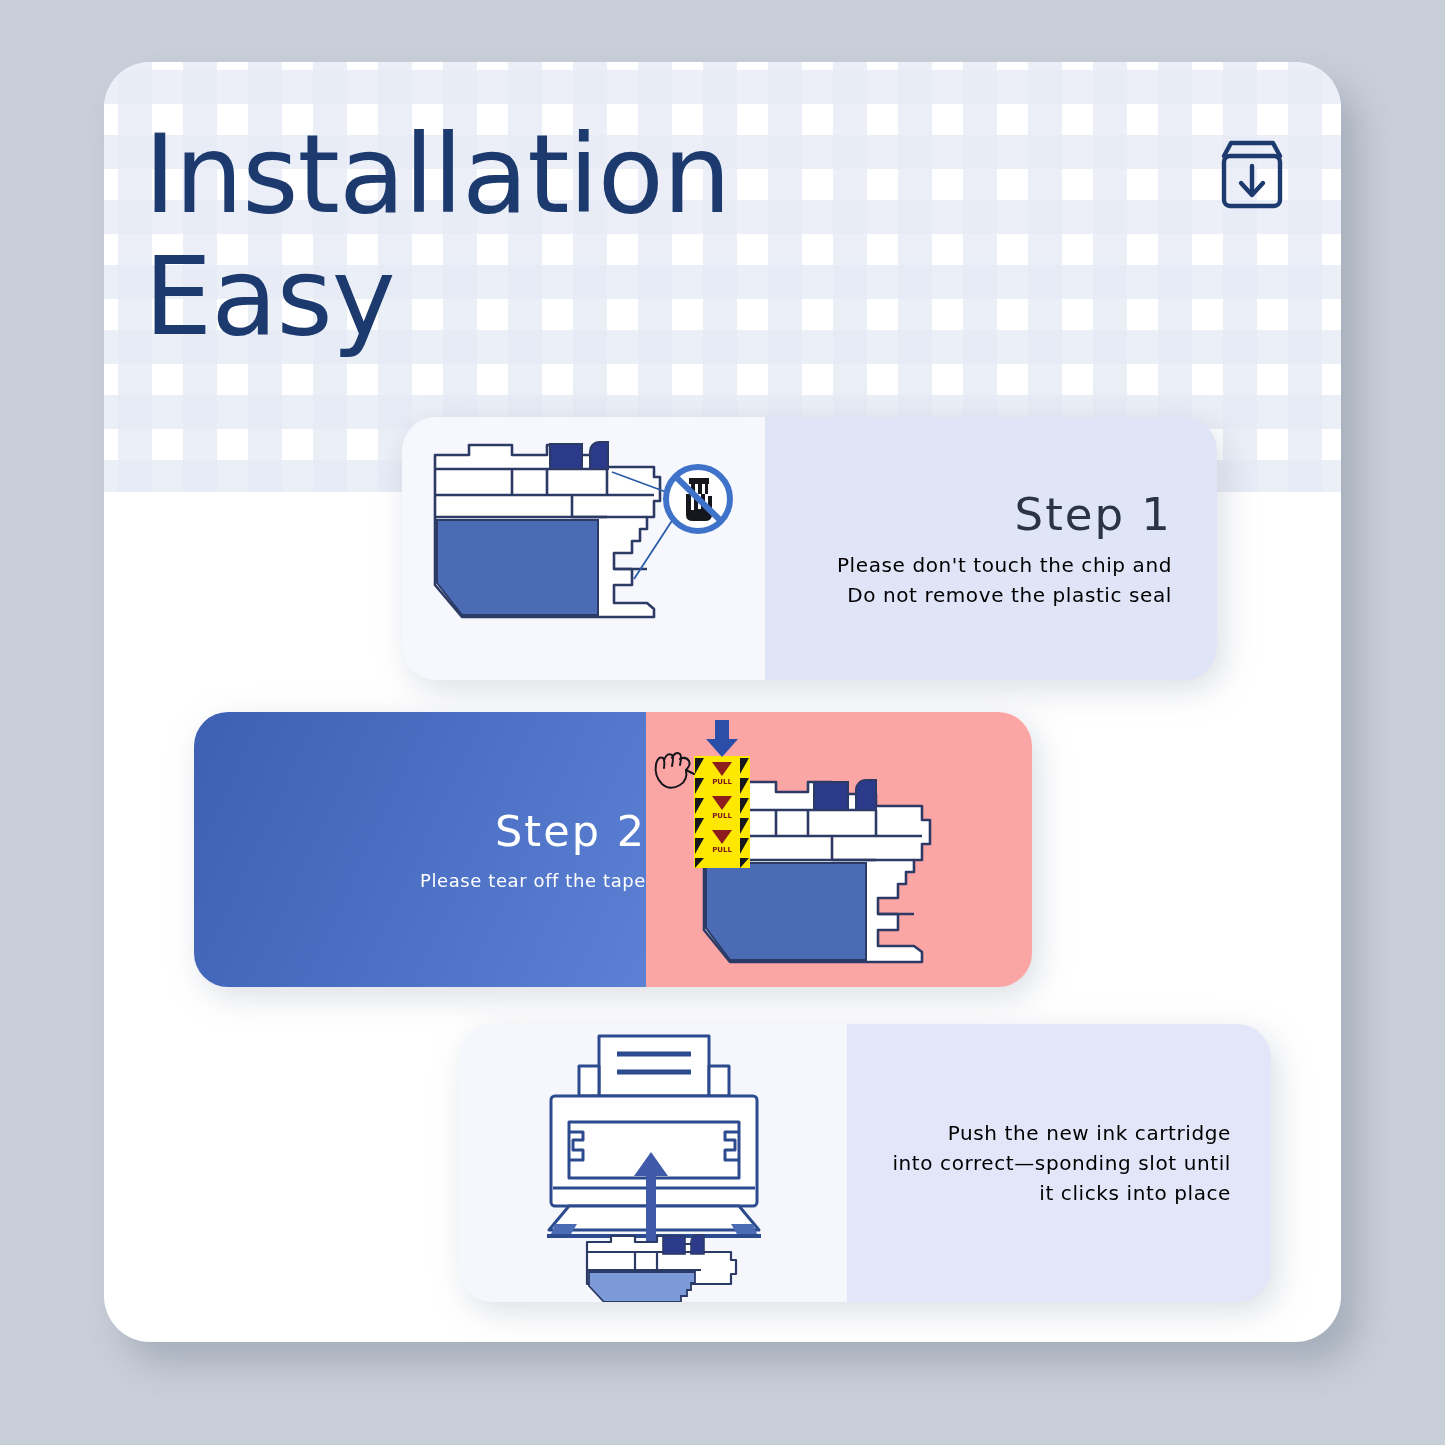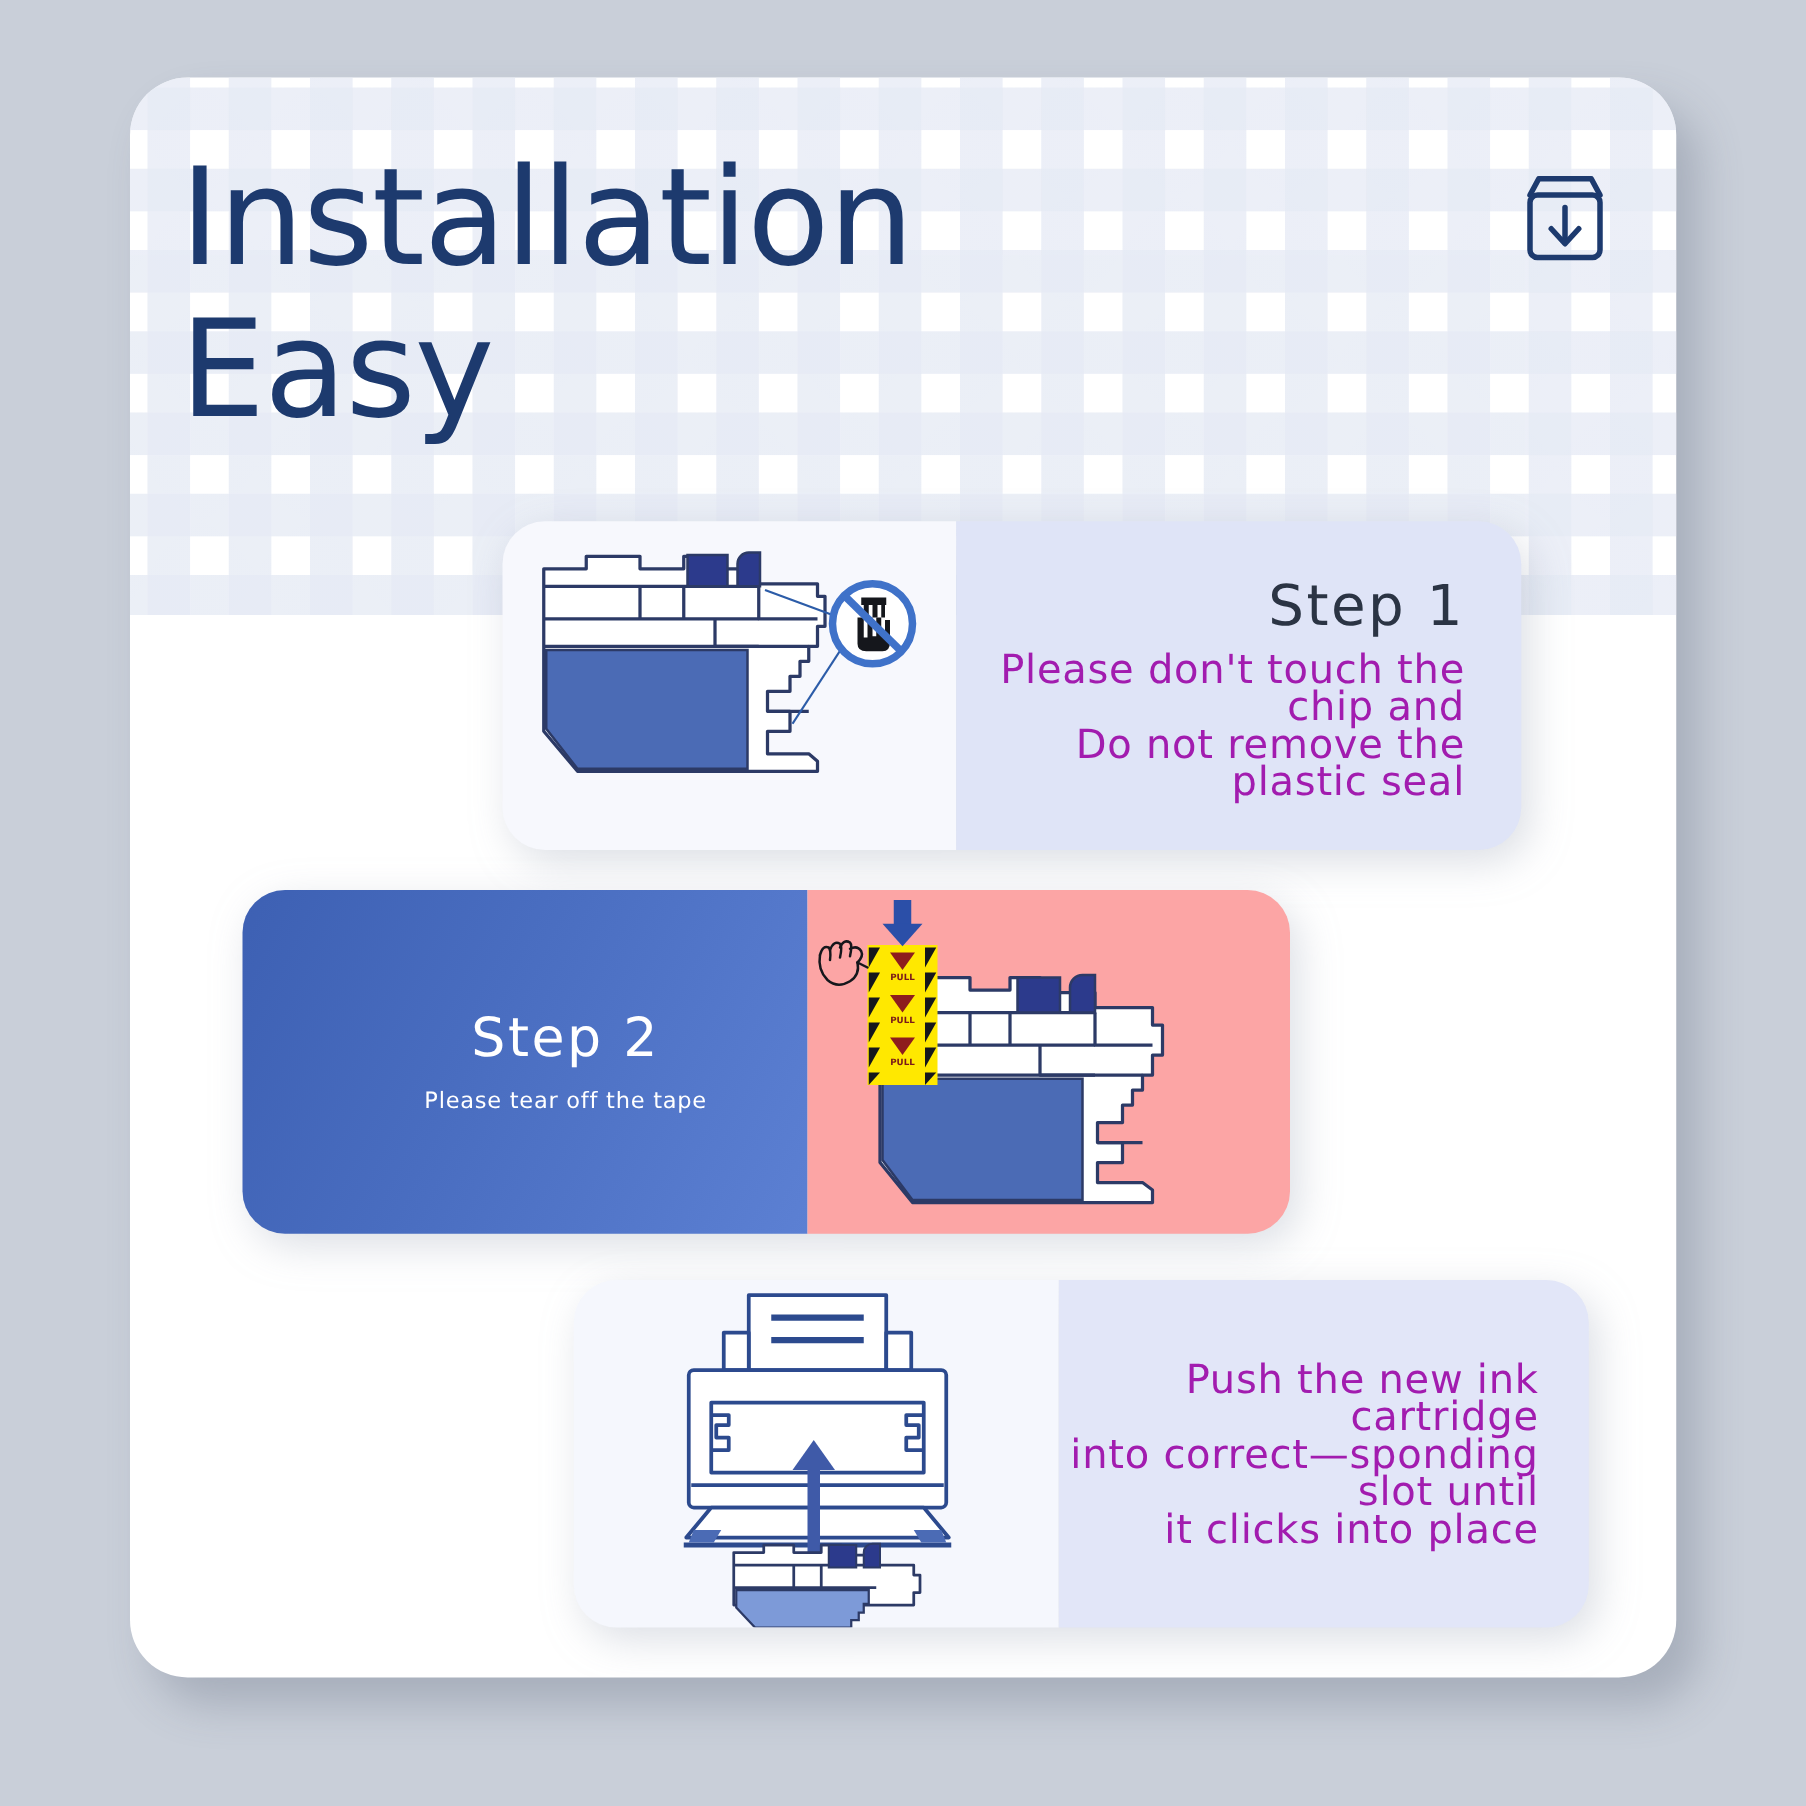--- a/index.html
+++ b/index.html
@@ -119,21 +119,21 @@
     border-radius: 0 34px 34px 0;
     padding-right: 45px;
     text-align: right;
   }
 
   
   #step-row-2 .panel-txt {
     background: linear-gradient(115deg, #3d60b3 0%, #496dc0 42%, #5c80d3 100%);
     border-radius: 34px 0 0 34px;
     padding-left: 65px;
-    text-align: center;
+    text-align: right;
     order: 1;
   }
   #step-row-2 .panel-img {
     width: 386px;
     background: #fca5a5;
     border-radius: 0 34px 34px 0;
     order: 2;
   }
 
   
@@ -153,25 +153,25 @@
     font-family: "DejaVu Sans", sans-serif;
     font-size: 45px;
     line-height: 54px;
     font-weight: 400;
     letter-spacing: 2px;
     color: #2b3444;
     margin-bottom: 8px;
   }
   .step-desc {
     font-family: "DejaVu Sans", sans-serif;
-    font-size: 32px;
+    font-size: 20px;
     line-height: 30px;
     font-weight: 400;
     letter-spacing: .6px;
-    color: #a21caf;
+    color: #000000;
     white-space: pre-line;
   }
   #step-row-2 .step-heading,
   #step-row-2 .step-desc {
     color: #ffffff;
   }
   #step-row-2 .step-heading {
     font-size: 43px;
   }
   #step-row-2 .step-desc {

